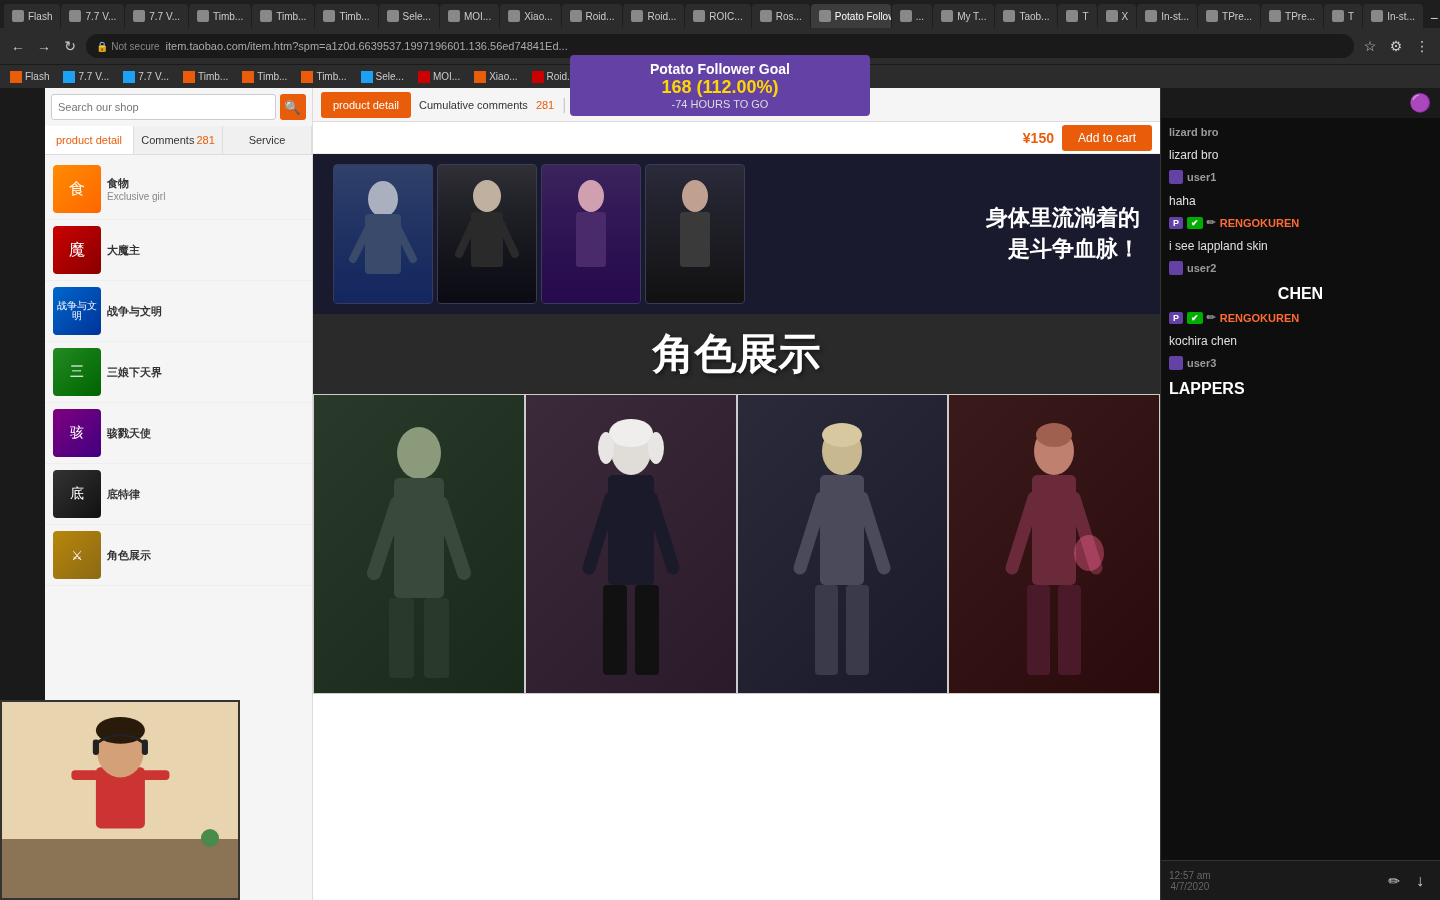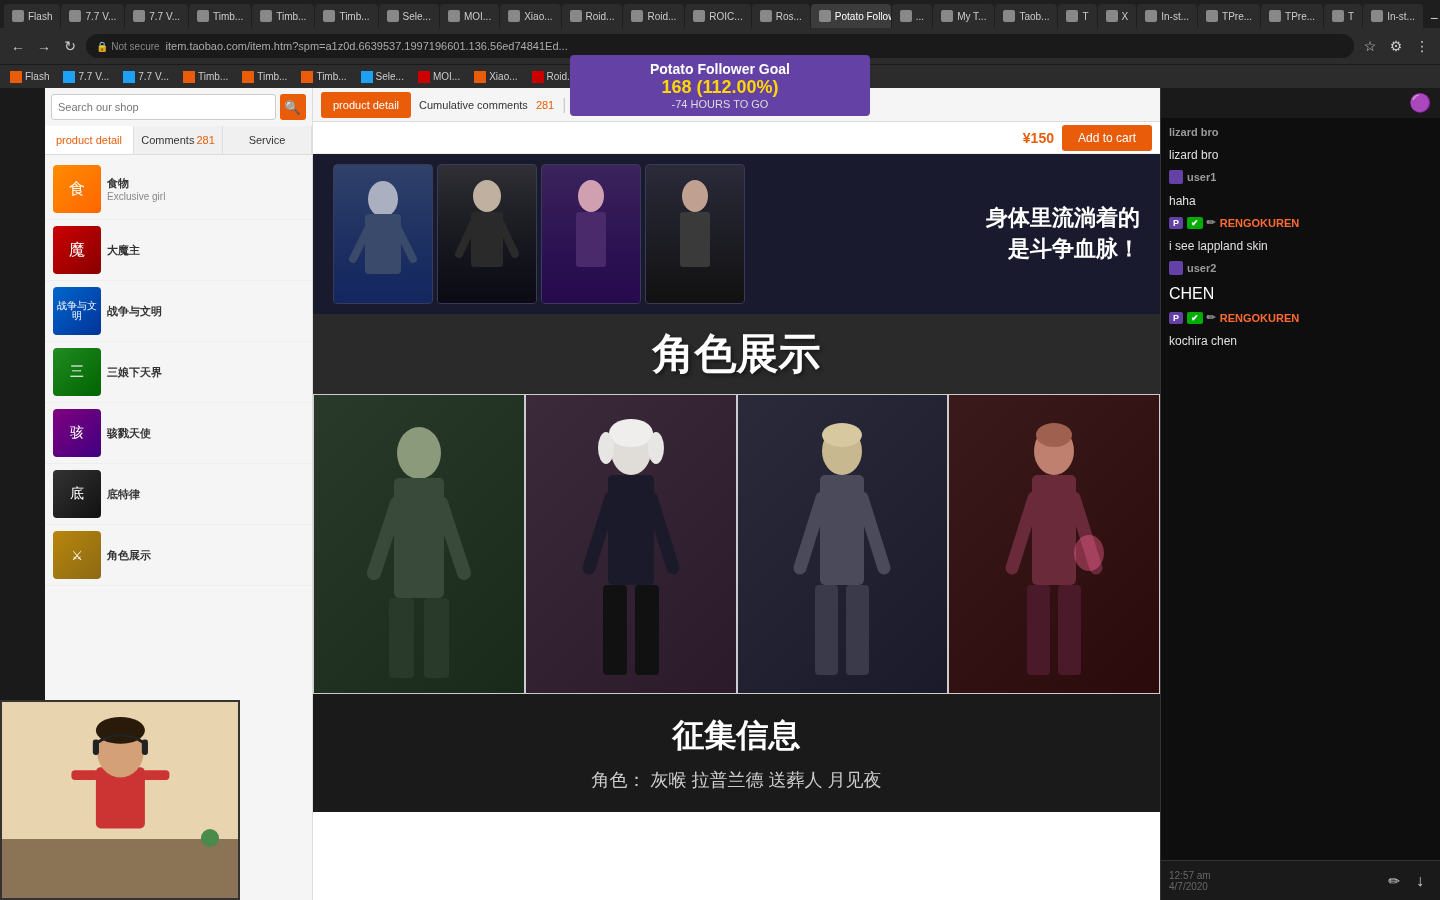--- a/index.html
+++ b/index.html
@@ -88,21 +88,21 @@
     .chat-username { font-size: 11px; font-weight: bold; display: flex; align-items: center; gap: 4px; }
     .chat-text { font-size: 12px; color: #e0e0e0; }
     .badge-purple { background: #6441a4; color: white; font-size: 9px; padding: 1px 4px; border-radius: 2px; }
     .badge-mod { background: #00ad03; color: white; font-size: 9px; padding: 1px 4px; border-radius: 2px; }
     .badge-sub { width: 14px; height: 14px; background: #6441a4; border-radius: 2px; display: inline-flex; align-items: center; justify-content: center; }
     .username-gray { color: #9b9b9b; }
     .username-orange { color: #ff6b35; }
     .chat-bottom { height: 40px; background: #1a1a1a; border-top: 1px solid #333; display: flex; align-items: center; padding: 0 8px; gap: 6px; }
     .chat-edit-btn { color: #ccc; font-size: 14px; cursor: pointer; }
     .chat-scroll-btn { width: 24px; height: 24px; display: flex; align-items: center; justify-content: center; color: #ccc; cursor: pointer; }
-    .chat-timestamp { color: #666; font-size: 10px; text-align: left; }
+    .chat-timestamp { color: #666; font-size: 10px; text-align: center; }
 
     .product-wrapper { position: relative; }
 
     
     .add-to-cart-bar { height: 32px; background: #fff; border-bottom: 1px solid #eee; display: flex; align-items: center; justify-content: flex-end; padding: 0 8px; gap: 8px; }
     .price-tag { font-size: 14px; font-weight: bold; color: #e85c0a; }
     .add-cart-btn { height: 26px; padding: 0 16px; background: #e85c0a; color: white; border: none; border-radius: 3px; font-size: 12px; cursor: pointer; text-align: right; }
     .ti-orange { background: #e85c0a; }
     .ti-blue { background: #1da1f2; }
     .ti-red { background: #cc0000; }
@@ -501,24 +501,20 @@
               <line x1="40" y1="85" x2="18" y2="155" stroke="#6a2a3a" stroke-width="13" stroke-linecap="round"></line>
               <line x1="80" y1="85" x2="102" y2="155" stroke="#6a2a3a" stroke-width="13" stroke-linecap="round"></line>
               <rect x="33" y="172" width="23" height="90" rx="4" fill="#4a1a2a"></rect>
               <rect x="64" y="172" width="23" height="90" rx="4" fill="#4a1a2a"></rect>
 
               <ellipse cx="95" cy="140" rx="15" ry="18" fill="rgba(255,100,150,0.4)"></ellipse>
             </svg>
           </div>
         </div>
 
-        <div class="collection-section">
-          <div class="collection-title">征集信息</div>
-          <div class="collection-chars">角色：  灰喉  拉普兰德  送葬人  月见夜</div>
-        </div>
       </div>
     </div>
 
     <div class="chat-panel">
       <div class="chat-header">
         <span style="color:#6441a4; font-size:18px;">🟣</span>
       </div>
       <div class="chat-messages">
 
         <div class="chat-message">
@@ -550,37 +546,46 @@
           <div class="chat-text">
             <span>i see lappland skin</span>
           </div>
         </div>
 
         <div class="chat-message">
           <div class="chat-username">
             <span class="badge-sub" style="width:14px;height:14px;background:#6441a4;border-radius:2px;display:inline-block;"></span>
             <span class="username-gray">user2</span>
           </div>
-          <div class="chat-text" style="font-size:16px; font-weight:normal; color:#fff;">
+          <div class="chat-text" style="font-size:16px; font-weight:bold; color:#fff;text-align:center;">
             <span>CHEN</span>
           </div>
         </div>
 
         <div class="chat-message">
           <div class="chat-username">
             <span class="badge-purple">P</span>
             <span class="badge-mod">✔</span>
             <span style="color:#888; font-size:11px;">✏</span>
             <span class="username-orange">RENGOKUREN</span>
           </div>
           <div class="chat-text">
             <span>kochira chen</span>
           </div>
         </div>
 
+        <div class="chat-message">
+          <div class="chat-username">
+            <span class="badge-sub" style="width:14px;height:14px;background:#6441a4;border-radius:2px;display:inline-block;"></span>
+            <span class="username-gray">user3</span>
+          </div>
+          <div class="chat-text" style="font-size:16px; font-weight:bold; color:#fff;">
+            <span>LAPPERS</span>
+          </div>
+        </div>
       </div>
 
       <div class="chat-bottom">
         <span class="chat-timestamp">
           <span>12:57 am</span><br>
           <span>4/7/2020</span>
         </span>
         <div style="margin-left:auto; display:flex; gap:8px; align-items:center;">
           <span class="chat-edit-btn">✏</span>
           <span class="chat-scroll-btn">↓</span>

